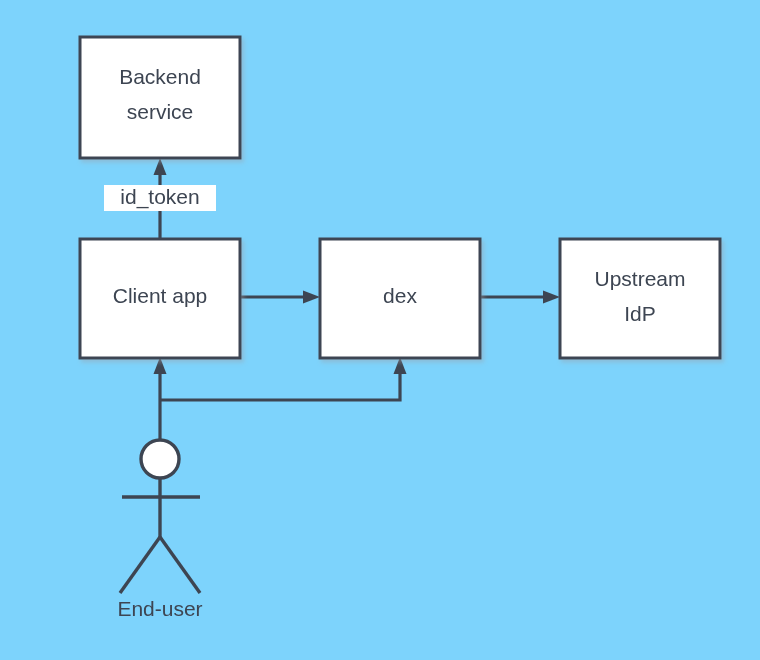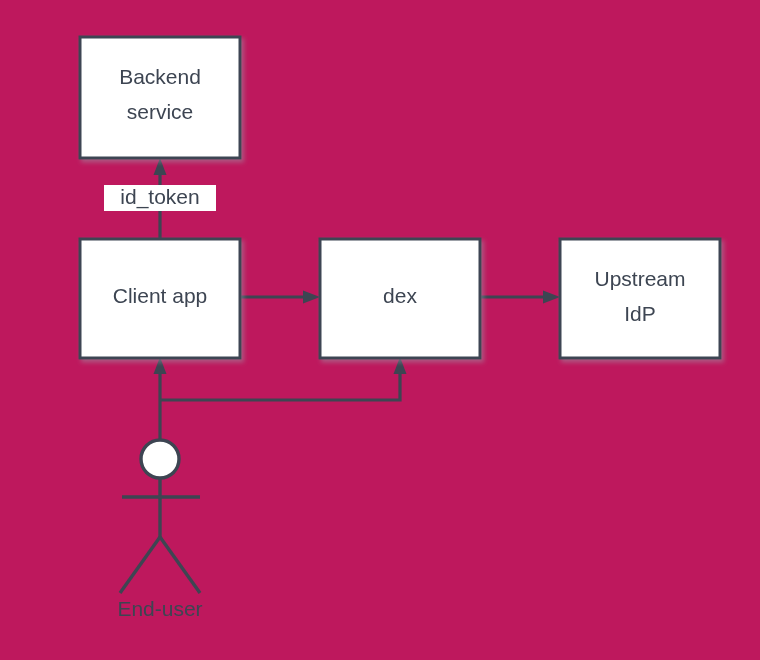--- a/index.html
+++ b/index.html
@@ -7,21 +7,21 @@
     padding: 0;
     background: #ffffff;
   }
   body {
     font-family: "Liberation Sans", sans-serif;
   }
   #canvas {
     position: relative;
     width: 760px;
     height: 660px;
-    background: #be185d;
+    background: #7dd3fc;
     overflow: hidden;
   }
   #diagram-svg {
     position: absolute;
     left: 0;
     top: 0;
     width: 760px;
     height: 660px;
   }
   .node-box {

